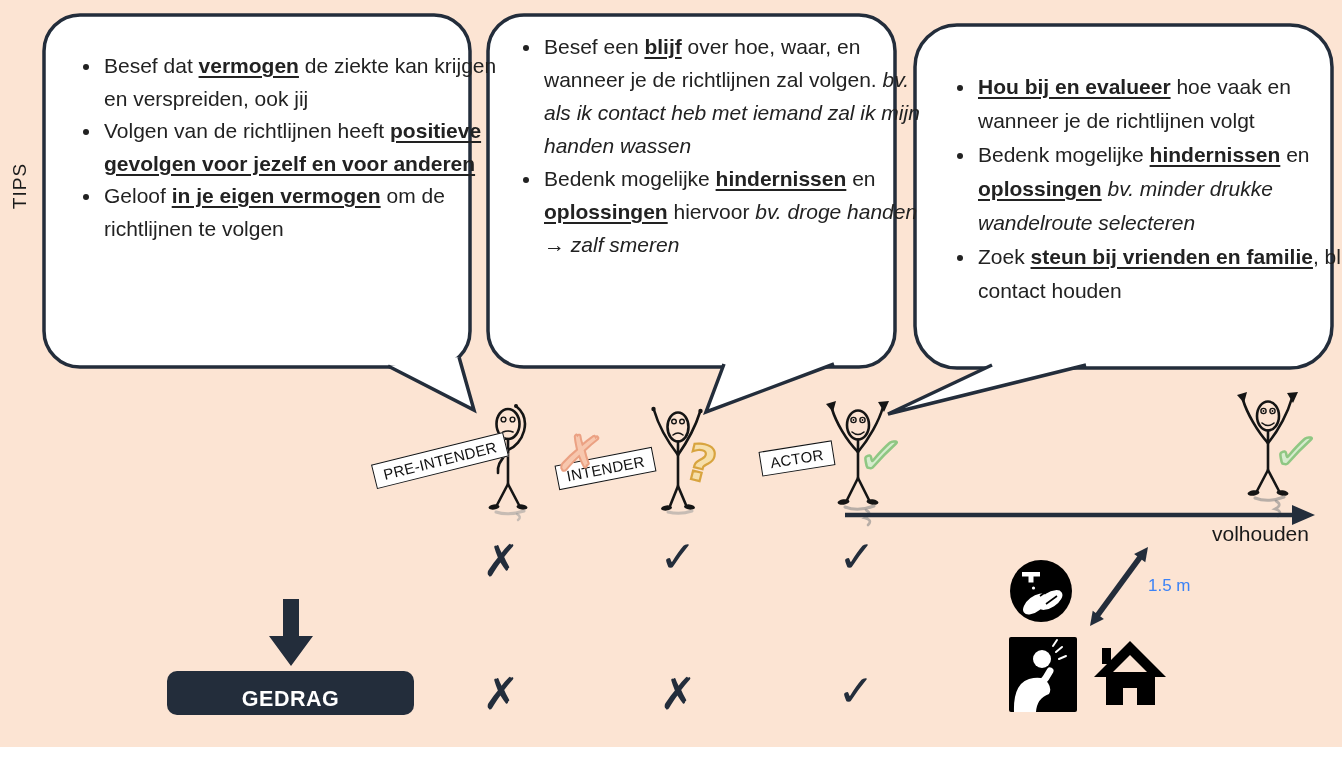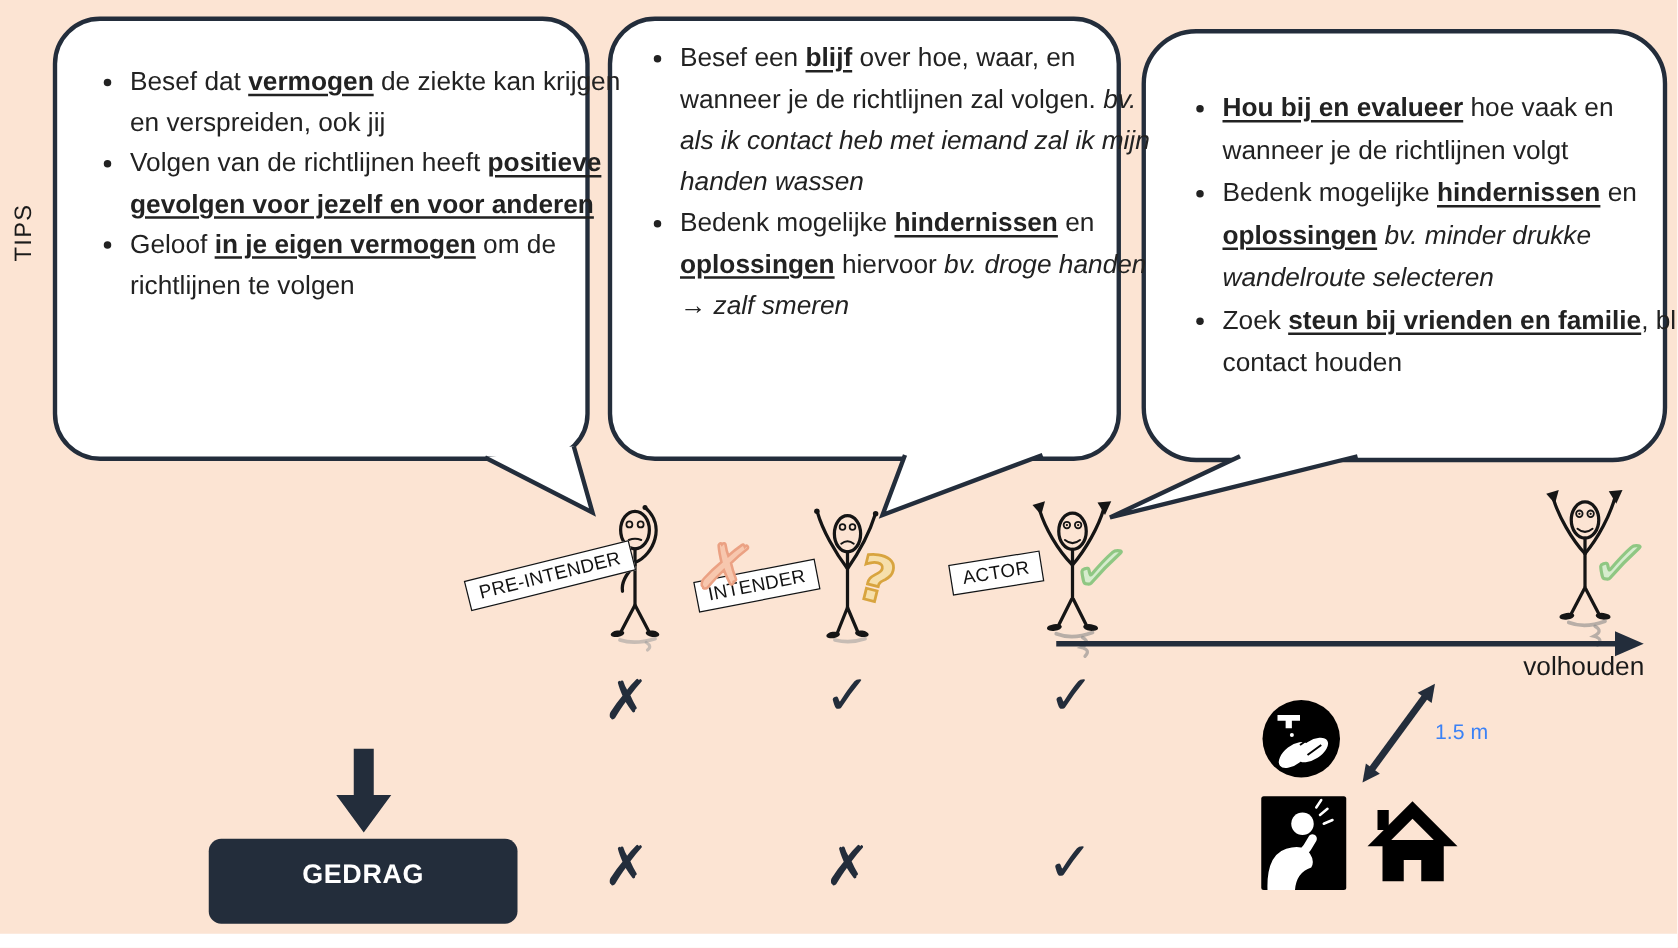--- a/index.html
+++ b/index.html
@@ -27,28 +27,28 @@
   .l-act{left:760px;top:446px;transform:rotate(-9deg);}
 
   .badge{position:absolute;font-family:"DejaVu Sans",sans-serif;font-weight:bold;line-height:1;
          transform:translate(-50%,-50%);}
   .cross{left:580px;top:455px;font-size:54px;color:#f7c7ae;-webkit-text-stroke:2px #eba183;transform:translate(-50%,-50%) rotate(10deg);}
   .question{left:701px;top:464px;font-size:50px;color:#f6dfab;-webkit-text-stroke:2.2px #d8a43f;transform:translate(-50%,-50%) rotate(14deg);}
   .check{font-size:56px;color:#d6ecce;-webkit-text-stroke:2.5px #8fc783;}
   .c-act{left:881px;top:456px;transform:translate(-50%,-50%) rotate(8deg);}
   .c-main{left:1296px;top:452px;transform:translate(-50%,-50%) rotate(8deg);}
 
-  .volhouden{position:absolute;left:1212px;top:522px;width:110px;text-align:center;
+  .volhouden{position:absolute;left:1212px;top:522px;width:110px;text-align:left;
              font-size:21px;color:#1a1a1a;}
   .dist{position:absolute;left:1148px;top:576px;font-size:17px;color:#3b82f6;}
 
   .rowbox{position:absolute;left:167px;width:247px;background:#232d3b;border-radius:10px;
           color:#fff;font-weight:bold;font-size:21.5px;letter-spacing:.5px;text-align:center;}
   .intentie{top:534px;height:57px;line-height:57px;}
-  .gedrag{top:671px;height:68px;line-height:56px;}
+  .gedrag{top:671px;height:44px;line-height:56px;}
 
   .mk{position:absolute;transform:translate(-50%,-50%);font-family:"DejaVu Sans",sans-serif;
       font-weight:bold;font-size:44px;color:#232d3b;line-height:1;}
   .m00{left:501px;top:561px;} .m01{left:678px;top:557px;} .m02{left:857px;top:557px;}
   .m10{left:501px;top:694px;} .m11{left:678px;top:694px;} .m12{left:856px;top:691px;}
 </style>
 </head>
 <body>
 
 <div class="canvas">

